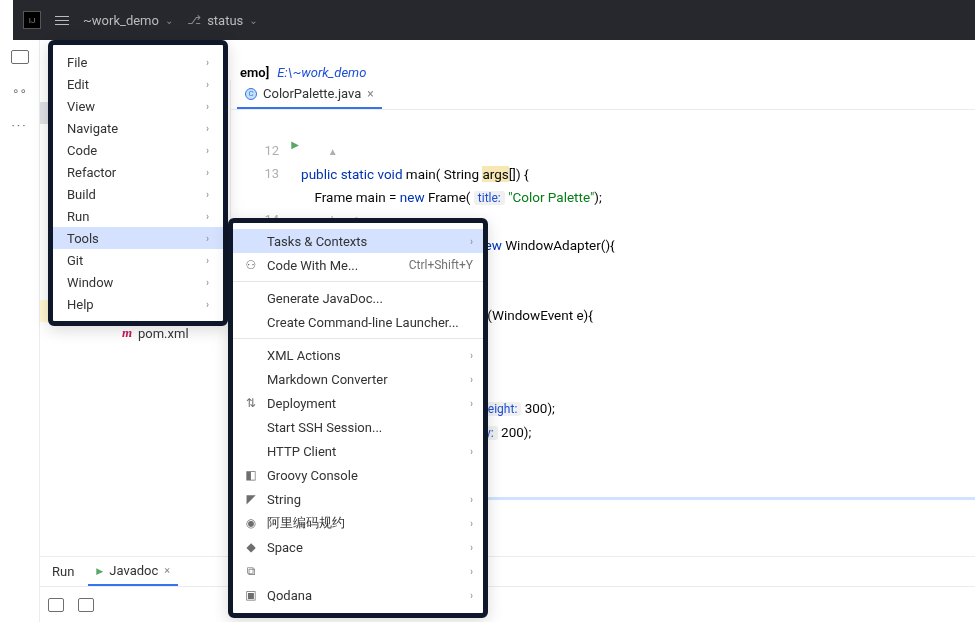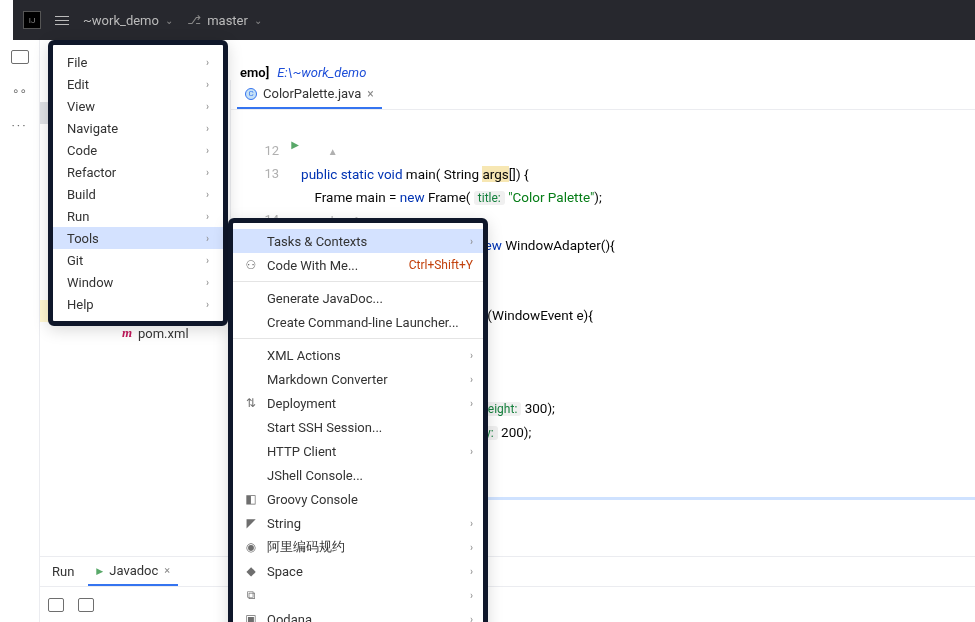--- a/index.html
+++ b/index.html
@@ -42,21 +42,21 @@
   .tab { display: flex; align-items: center; gap: 6px; padding: 0 8px; height: 100%; border-bottom: 2px solid #3574f0; font-size: 13px; cursor:pointer;}
   .tab .close { color: #888; font-size: 12px; cursor:pointer;}
   .editor-body { flex: 1; display: flex; overflow: hidden; }
   .gutter { width: 60px; text-align: right; padding-right: 12px; color: #b0b0b0; font-family: "JetBrains Mono", Consolas, monospace; font-size: 13px; padding-top: 6px; position:relative;}
   .gutter .ln { height: 23px; line-height: 23px; }
   .gutter .run-ico { position:absolute; right:-8px; top:29px; color:#59a869; font-size:10px;}
   .code { flex:1; font-family: "JetBrains Mono", Consolas, monospace; font-size: 13.5px; padding-top: 6px; line-height: 23px; white-space: pre; color:#080808;}
   .kw { color:#0033b3; }
   .str { color:#067d17; }
   .ann { color:#9e880d; }
-  .hint { color:#15803d; background:#f0f0f0; border-radius:3px; padding:0 4px; font-size:12px;}
+  .hint { color:#1d4ed8; background:#f0f0f0; border-radius:3px; padding:0 4px; font-size:12px;}
   .inlay { color:#b0b0b0; font-size:12px;}
   .inlay .ap { font-size:10px;}
   .args-hi { background:#f7e7b3;}
   .exit-st { color:#871094; font-style:italic;}
   .blueline { height:3px; background:#cfe2ff; margin:6px 0 2px 0;}
   
   .tool-window-bar { height: 30px; border-top: 1px solid #ebecf0; display: flex; align-items: center; gap: 8px; padding-left: 6px; font-size: 13px;}
   .tool-tab { display:flex; align-items:center; gap:6px; padding: 0 8px; height:100%; border-bottom: 2px solid #3574f0; cursor:pointer;}
   .tool-tab .tri { color:#59a869; font-size:9px;}
   .tool-tab .x { color:#888; font-size:11px; cursor:pointer;}
@@ -67,40 +67,40 @@
   .menu-dd .mi { height: 22px; display: flex; align-items: center; justify-content: space-between; padding: 0 14px; font-size: 13px; cursor:pointer; }
   .menu-dd .mi .chev { color: #888; font-size: 10px; }
   .menu-dd .mi.sel { background: #d4e2ff; align-items: center; }
   
   .main-menu { top: 40px; left: 48px; width: 180px; }
   .sub-menu { top: 218px; left: 228px; width: 260px; }
   .sub-menu .mi { padding: 0 10px; height: 24px;}
   .sub-menu .mi .lbl { display:flex; align-items:center; gap:8px;}
   .sub-menu .mi .ico-slot { width:16px; display:flex; align-items:center; justify-content:center; color:#6e6e6e; font-size:12px;}
   .sub-menu .sep { height:1px; background:#e4e4e4; margin:4px 0;}
-  .sub-menu .short { color:#c2410c; font-size:12px;}
+  .sub-menu .short { color:#737373; font-size:12px;}
   .redbox { position:absolute; border:2px solid #e33; border-radius:2px; pointer-events:none; }
 </style>
 </head>
 <body>
 
 <div class="titlebar">
   <div class="logo">IJ</div>
   <div class="hamburger">
       <span></span>
       <span></span>
       <span></span>
     </div>
   <div class="project">
     <span>~work_demo</span>
     <span class="chev">⌄</span>
   </div>
   <div class="project">
     <span class="branch-ico">⎇</span>
-    <span>master</span>
+    <span>status</span>
     <span class="chev">⌄</span>
   </div>
 </div>
 
 <div class="body-area">
   <div class="left-rail">
     <div class="ico"></div>
     <div style="font-size:12px">∘∘</div>
     <div class="dots">···</div>
   </div>
@@ -340,26 +340,20 @@
     </div>
     <div class="mi">
       <span class="lbl">
         <span class="ico-slot"></span>
         <span>HTTP Client</span>
       </span>
       <span class="chev">›</span>
     </div>
     <div class="mi">
       <span class="lbl">
-        <span class="ico-slot"></span>
-        <span>JShell Console...</span>
-      </span>
-    </div>
-    <div class="mi">
-      <span class="lbl">
         <span class="ico-slot">◧</span>
         <span>Groovy Console</span>
       </span>
     </div>
     <div class="mi">
       <span class="lbl">
         <span class="ico-slot">◤</span>
         <span>String</span>
       </span>
       <span class="chev">›</span>

